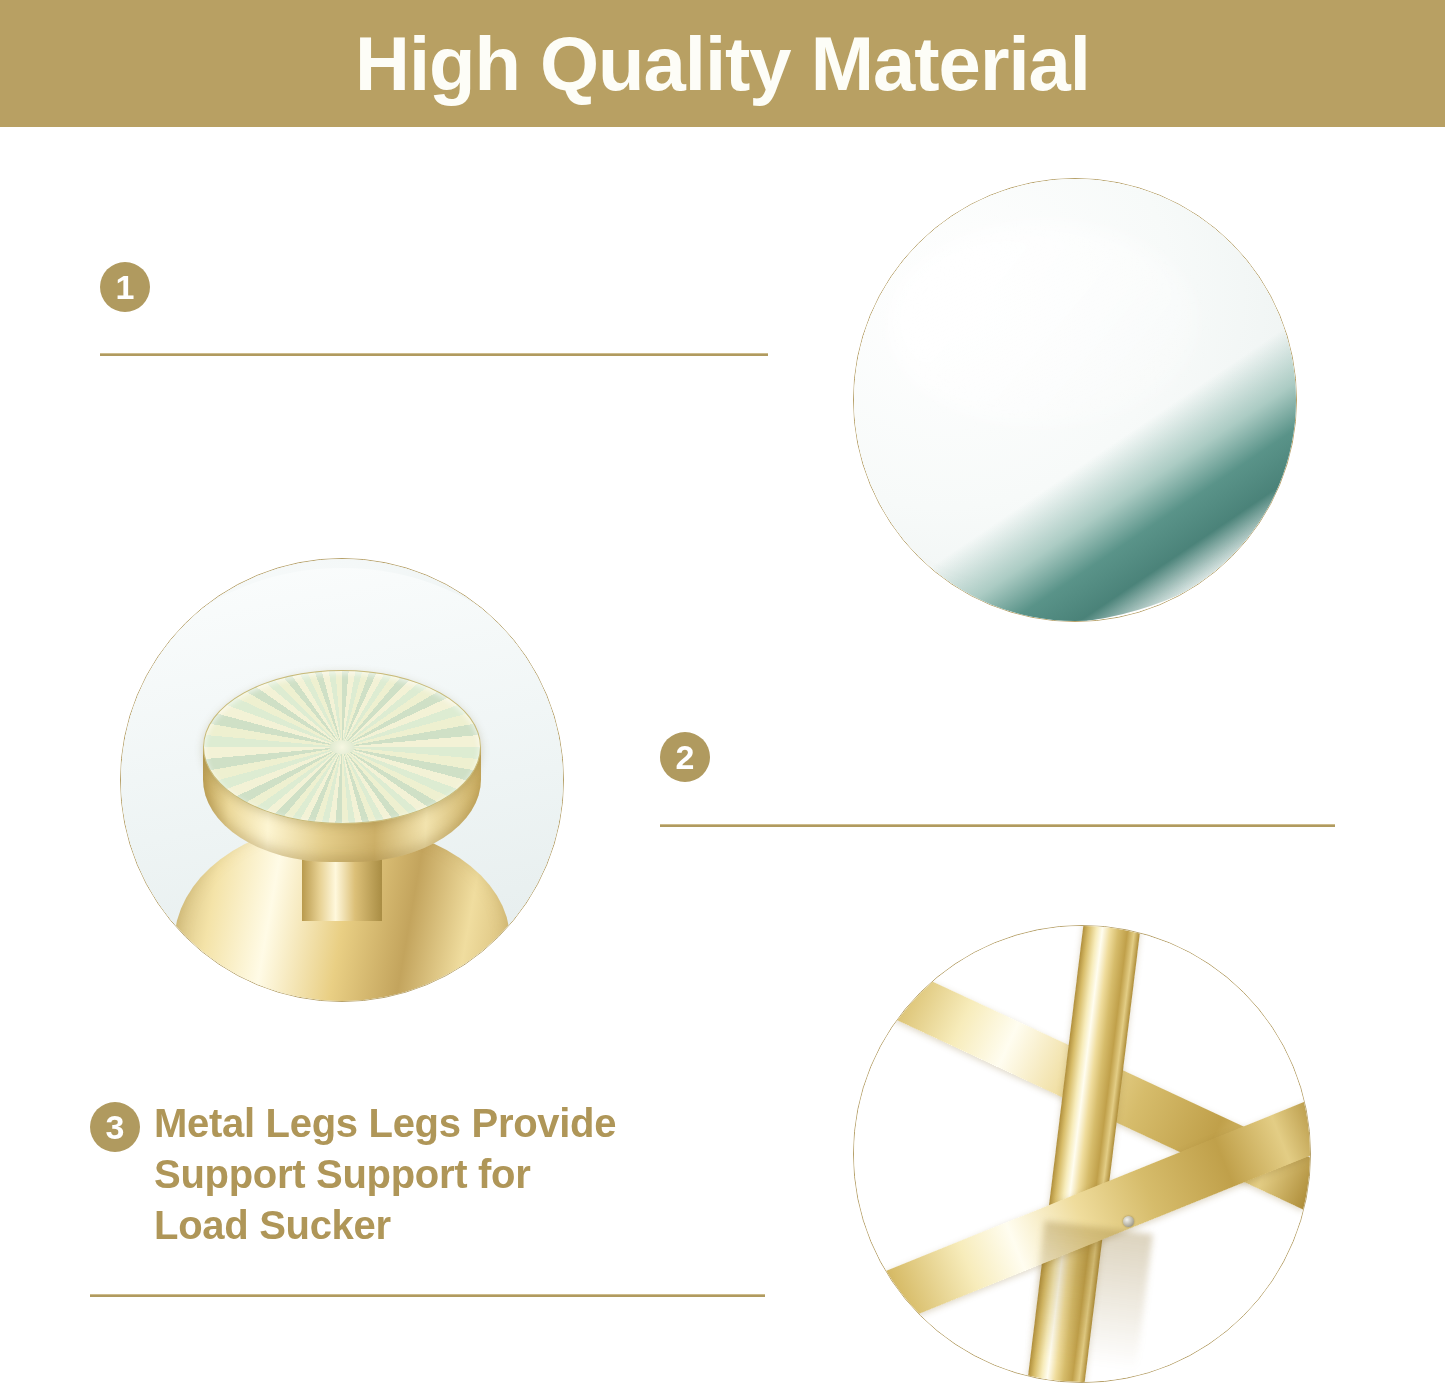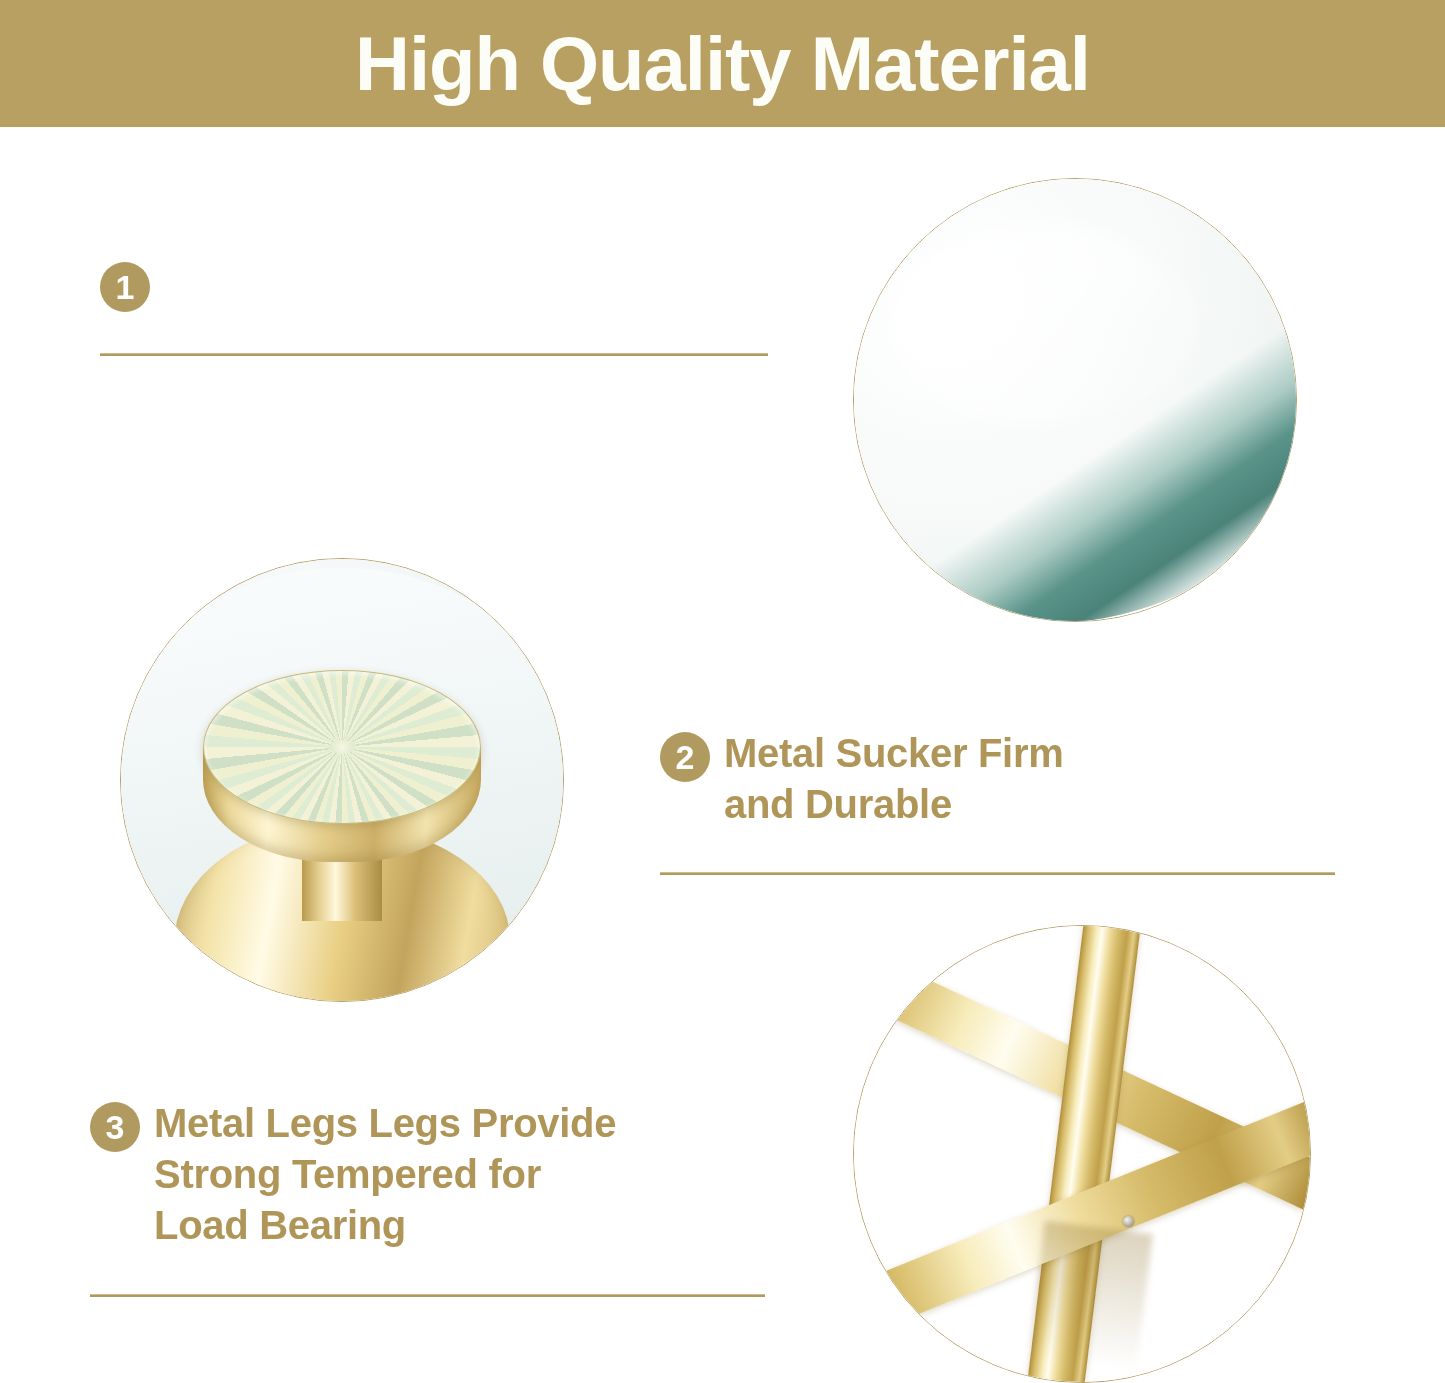--- a/index.html
+++ b/index.html
@@ -246,35 +246,31 @@
       <div class="sucker-base"></div>
       <div class="sucker-stem"></div>
       <div class="sucker-side"></div>
       <div class="sucker-top"></div>
     </div>
   </div>
 
   <div class="feature" id="feature-2">
     <div class="feature-head">
       <div class="badge">2</div>
-      <div class="feature-text">
-        <div>Metal Sucker Firm</div>
-        <div>and Durable</div>
-      </div>
     </div>
     <div class="divider"></div>
   </div>
 
   <div class="feature" id="feature-3">
     <div class="feature-head">
       <div class="badge">3</div>
       <div class="feature-text">
         <div>Metal Legs Legs Provide</div>
-        <div>Strong Tempered for</div>
-        <div>Load Bearing</div>
+        <div>Support Support for</div>
+        <div>Load Sucker</div>
       </div>
     </div>
     <div class="divider"></div>
   </div>
 
   <div class="photo" id="photo-legs">
     <div class="legs-bg">
       <div class="tube" id="tube-diag-a"></div>
       <div class="tube" id="tube-center"></div>
       <div class="tube" id="tube-diag-b"></div>

